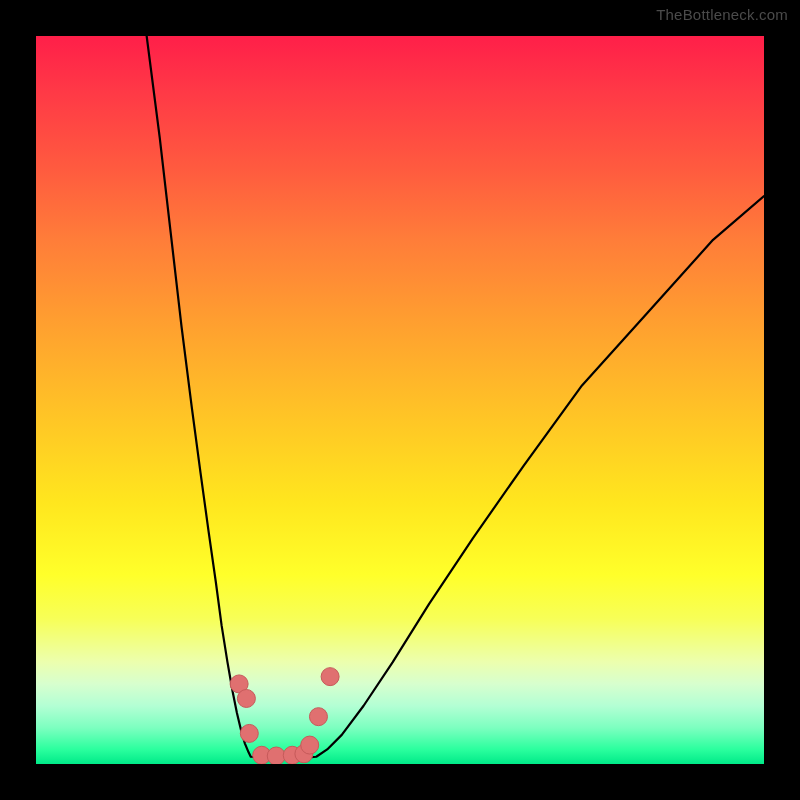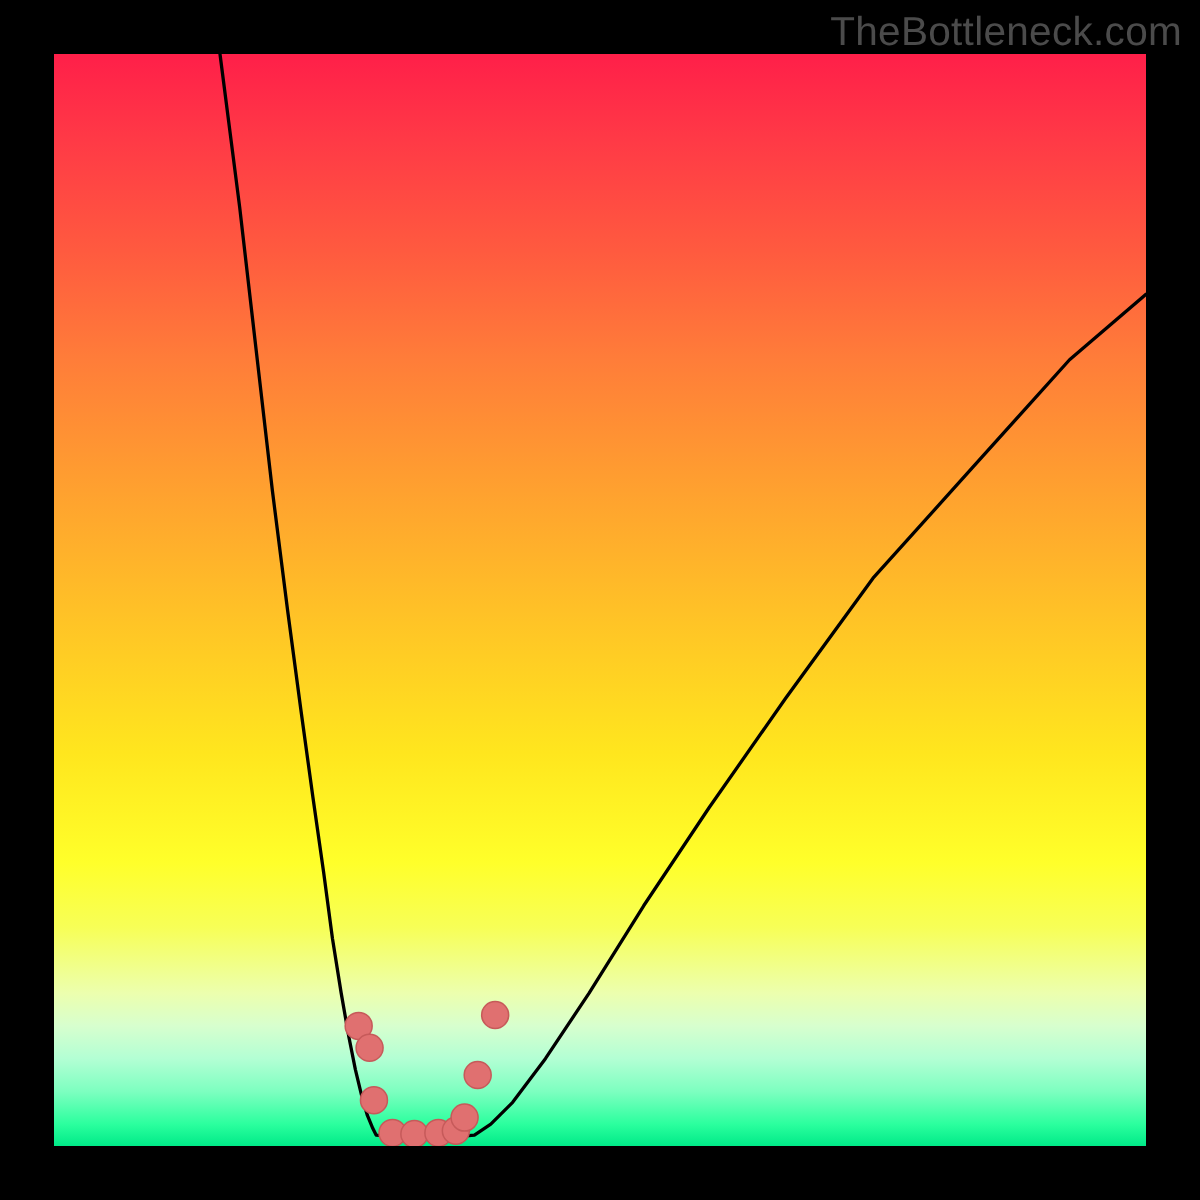--- a/index.html
+++ b/index.html
@@ -42,21 +42,21 @@
       #7dffc0 95%,
       #2bff9e 98%,
       #00ea88 100%
     );
   }
   .watermark {
     position: absolute;
     top: 6px;
     right: 12px;
     color: #4b4b4b;
-    font-size: 27px;
+    font-size: 15px;
     font-weight: 400;
     letter-spacing: 0.2px;
     user-select: none;
   }
   svg.curves {
     position: absolute;
     left: 0;
     top: 0;
     width: 728px;
     height: 728px;

